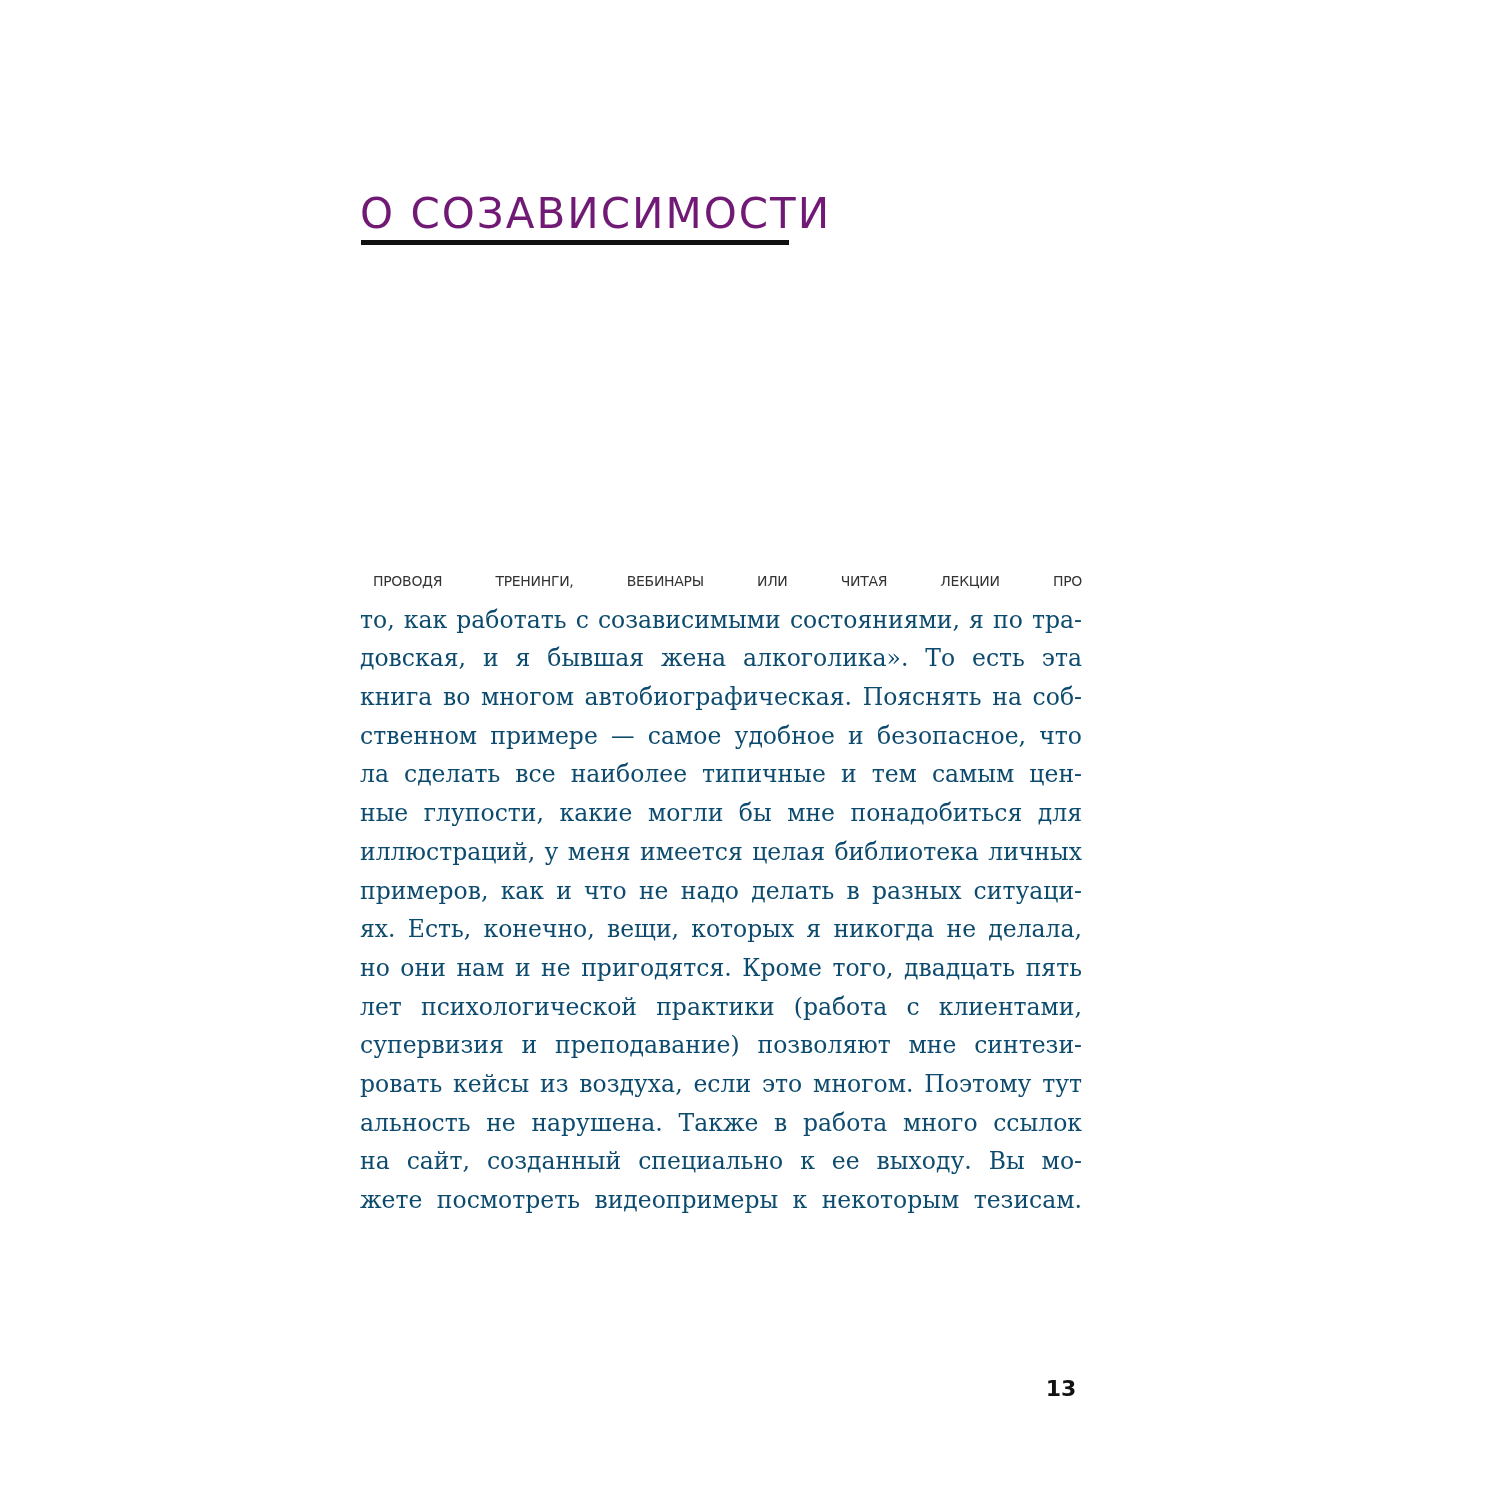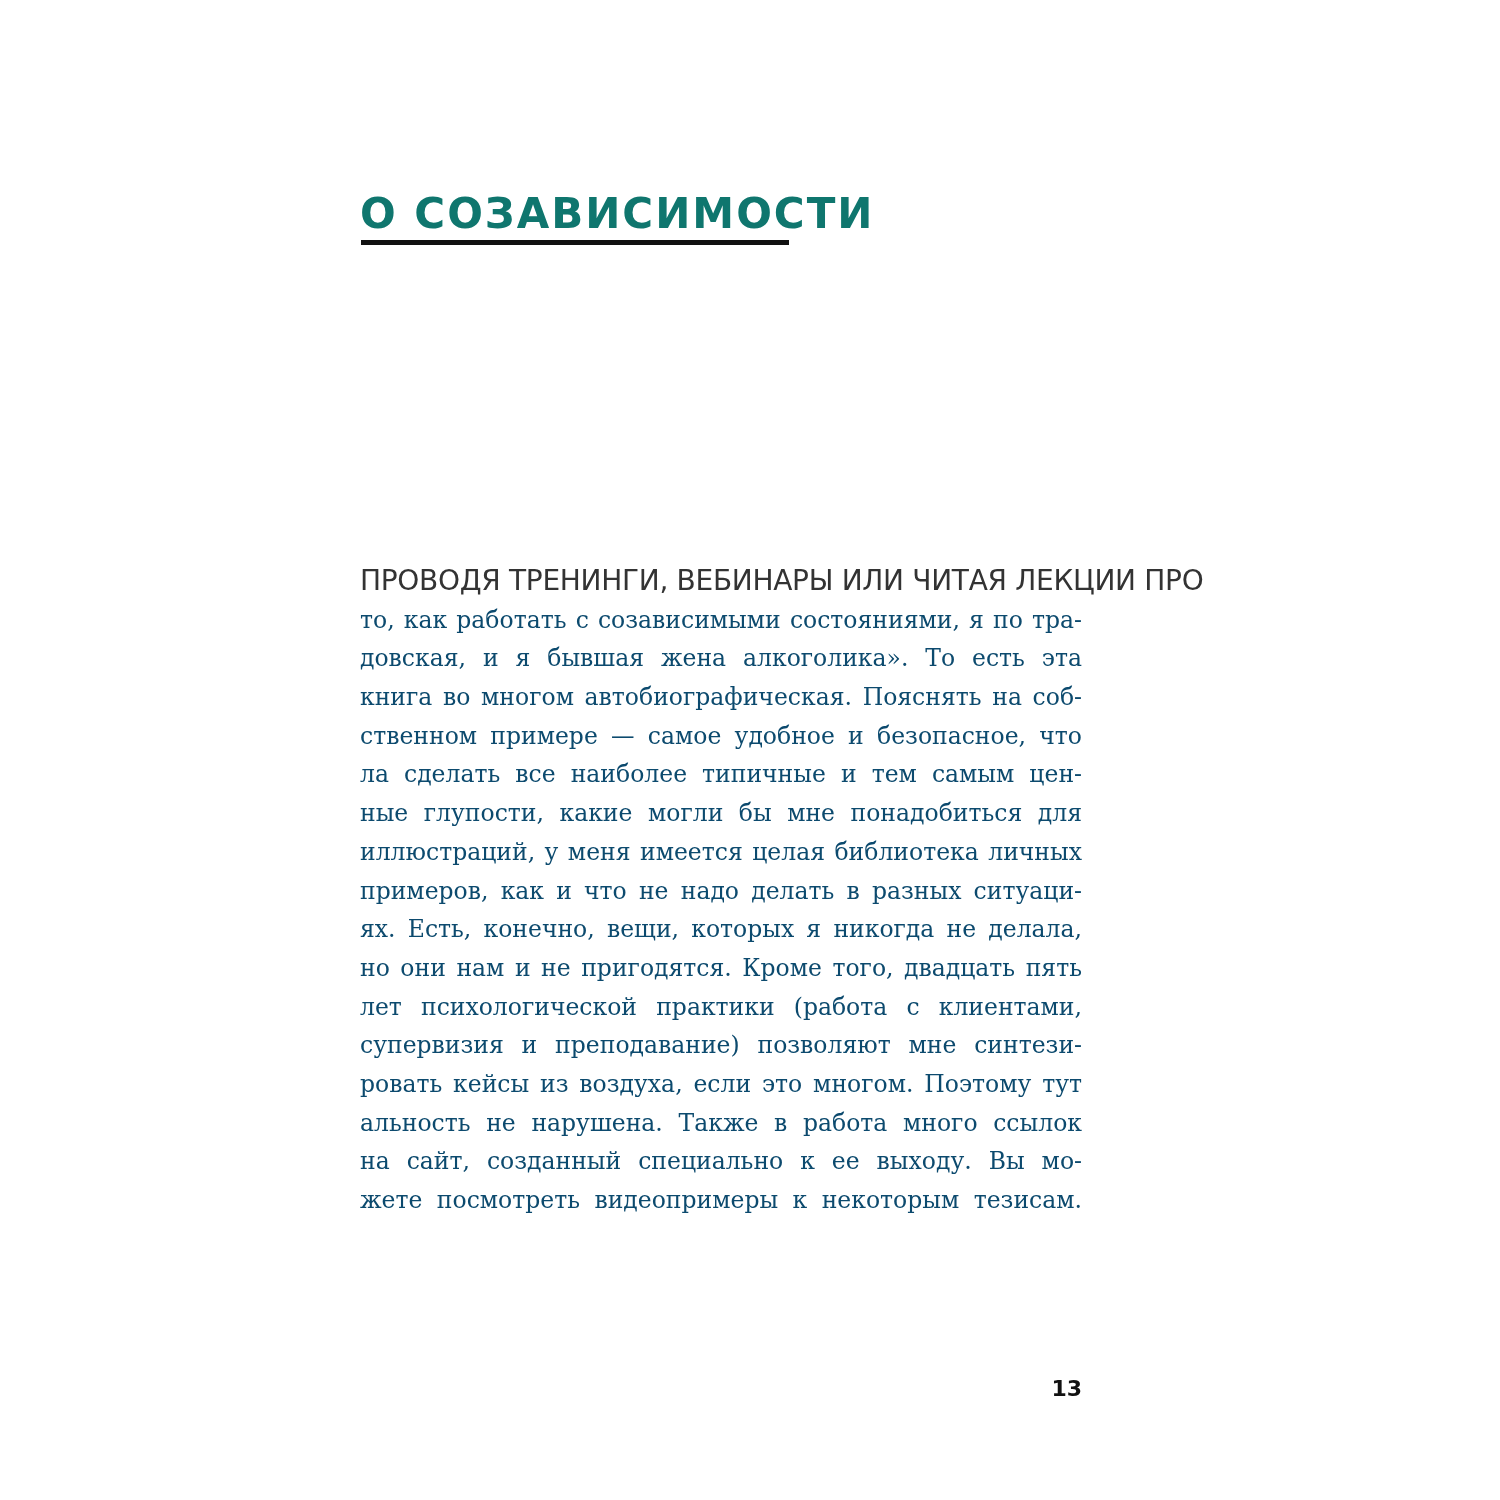--- a/index.html
+++ b/index.html
@@ -1,37 +1,37 @@
 <!DOCTYPE html>
 <html><head>
 <meta charset="utf-8">
 <style>
   html, body { margin: 0; padding: 0; background: #ffffff; }
   body { width: 1500px; height: 1500px; position: relative; overflow: hidden; }
   .page { position: absolute; left: 0; top: 0; width: 1500px; height: 1500px; background: #ffffff; }
   .chapter-title {
     position: absolute; left: 360px; top: 190px;
-    font-family: "DejaVu Sans", sans-serif; font-weight: bold;
-    font-size: 42px; letter-spacing: 2px; color: #0f766e;
+    font-family: "DejaVu Sans", sans-serif; font-weight: normal;
+    font-size: 42px; letter-spacing: 2px; color: #701a75;
     line-height: 48px; white-space: nowrap;
   }
   .title-rule {
     position: absolute; left: 361px; top: 240px; width: 428px; height: 5px; background: #111111;
   }
   .body-text { position: absolute; left: 360px; top: 562px; width: 722px; }
   .line {
     height: 38.7px; line-height: 38.7px; white-space: nowrap;
     font-family: "DejaVu Serif", serif; font-size: 23.5px; color: #0c4a6e;
     text-align: justify; text-align-last: justify; overflow: visible;
   }
   .line.lead {
-    font-family: "DejaVu Sans", sans-serif; font-size: 28px; color: #333333; letter-spacing: -0.3px;
+    font-family: "DejaVu Sans", sans-serif; font-size: 14px; color: #333333; letter-spacing: -0.3px; margin-left: 13px;
   }
   .page-number {
-    position: absolute; left: 1040px; top: 1036px; width: 42px; text-align: right;
+    position: absolute; left: 1040px; top: 1036px; width: 42px; text-align: center;
     font-family: "DejaVu Sans", sans-serif; font-weight: bold; font-size: 22px; color: #111111;
   }
 </style>
 </head>
 <body>
 
 <div class="page">
   <div class="chapter-title">О СОЗАВИСИМОСТИ</div>
   <div class="title-rule"></div>
 

